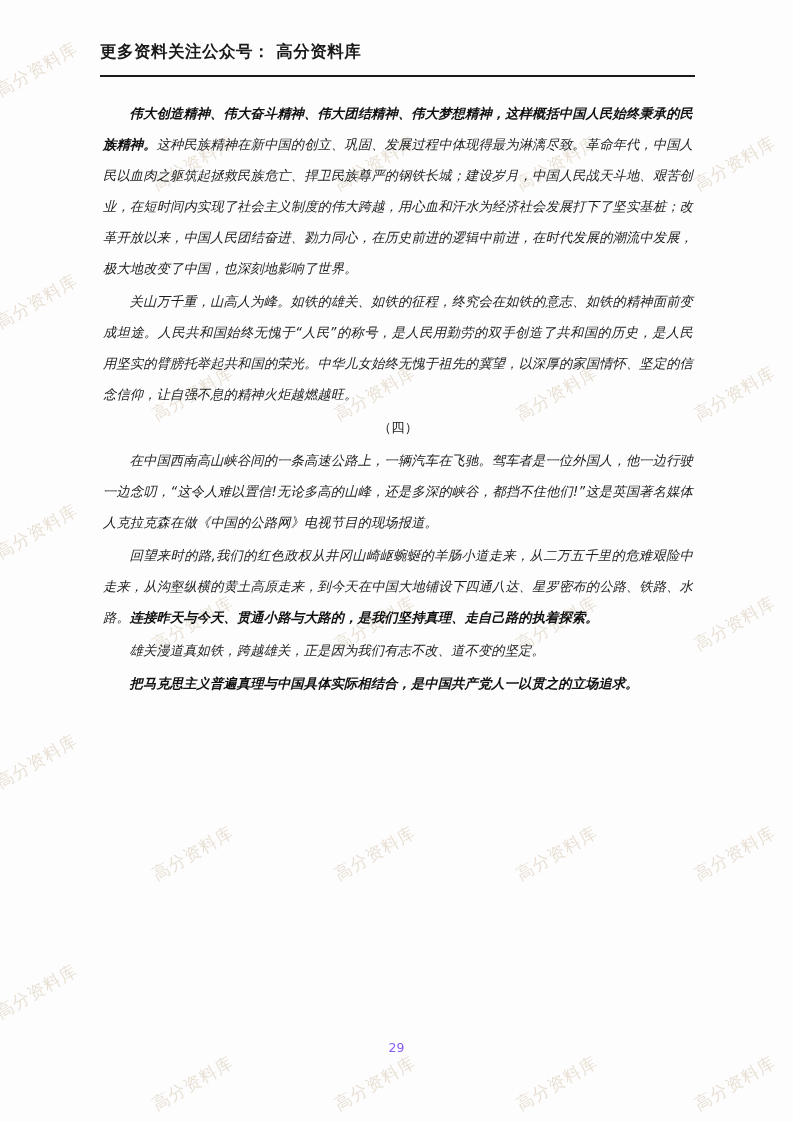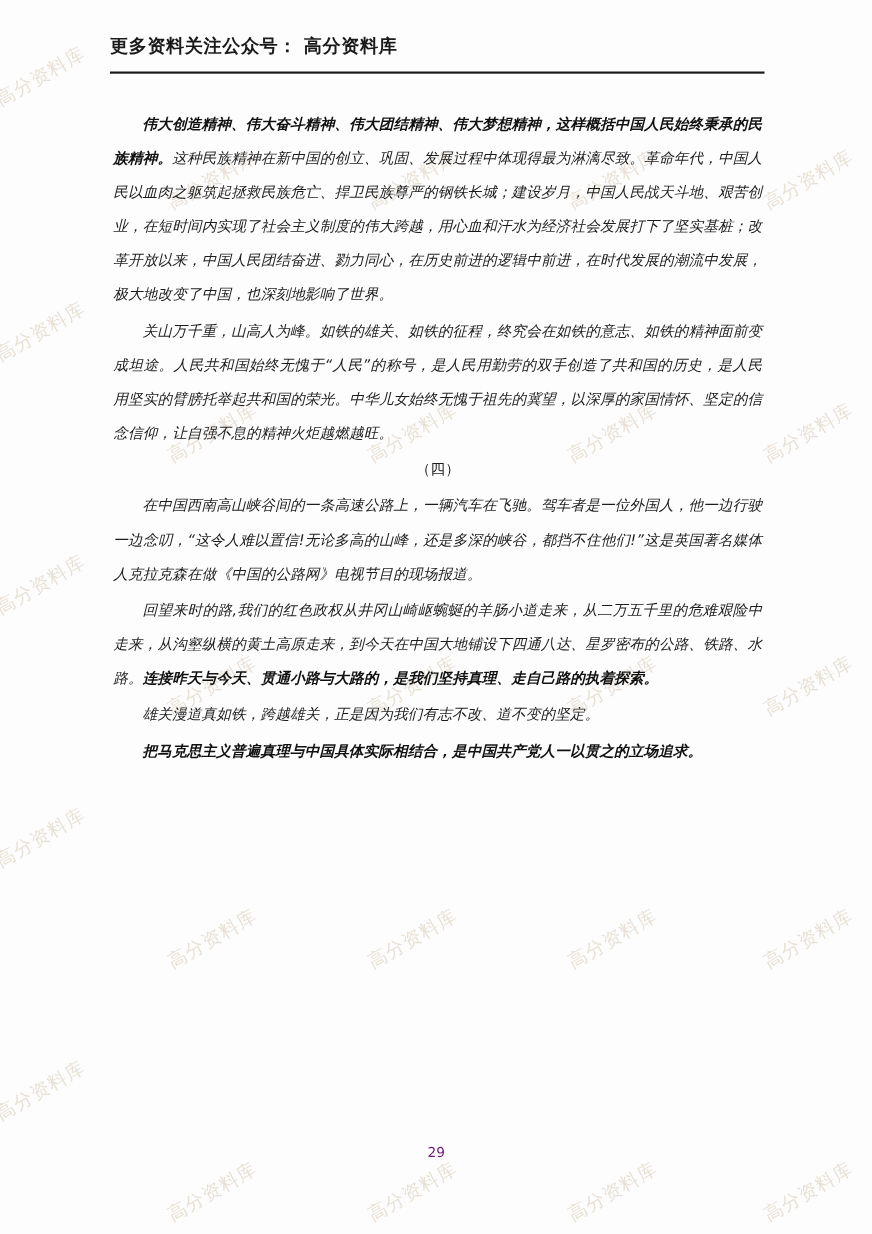--- a/index.html
+++ b/index.html
@@ -40,21 +40,21 @@
     color: #d8c9b4;
     opacity: 0.55;
     transform: rotate(-30deg);
     white-space: nowrap;
     letter-spacing: 1px;
   }
 
   
   .header {
     position: absolute;
-    left: 0; top: 2px;
+    left: 0; top: 12px;
     width: 641px;
     height: 76px;
     z-index: 10;
   }
   .header-title {
     position: absolute;
     left: 100px;
     top: 29px;
     font-size: 16.5px;
     font-weight: bold;
@@ -102,21 +102,21 @@
   }
 
   
   .page-number {
     position: absolute;
     left: 0;
     top: 1040px;
     width: 793px;
     text-align: center;
     font-size: 12.5px;
-    color: #701a75;
+    color: #8b5cf6;
     z-index: 9;
   }
 </style>
 </head>
 <body>
 
 <div class="page">
 
   <div class="watermark-layer">
     <div class="wm" style="left:-8px;  top:58px;">高分资料库</div>

